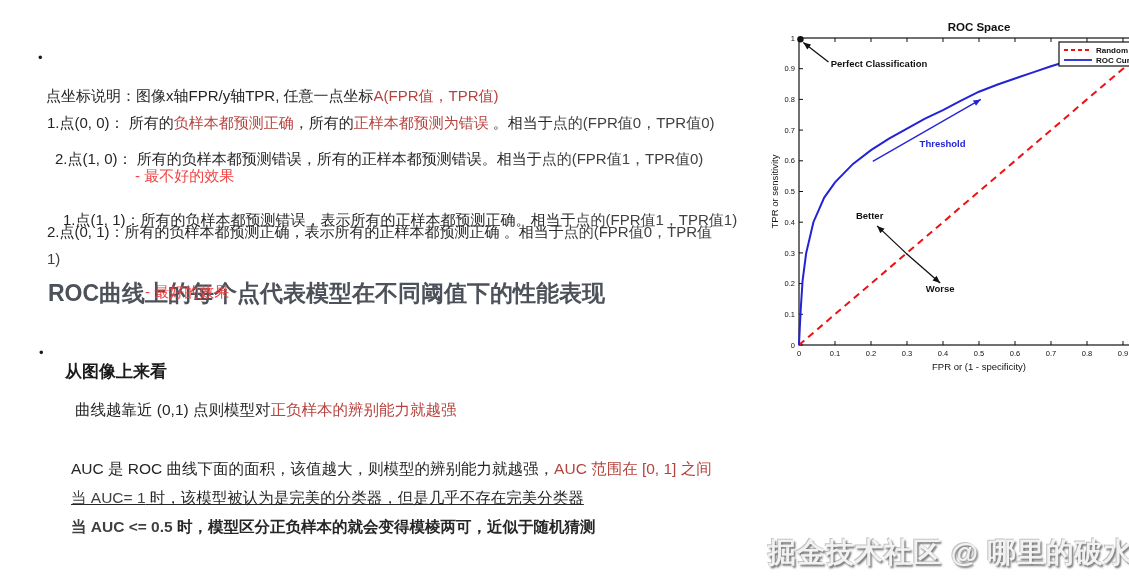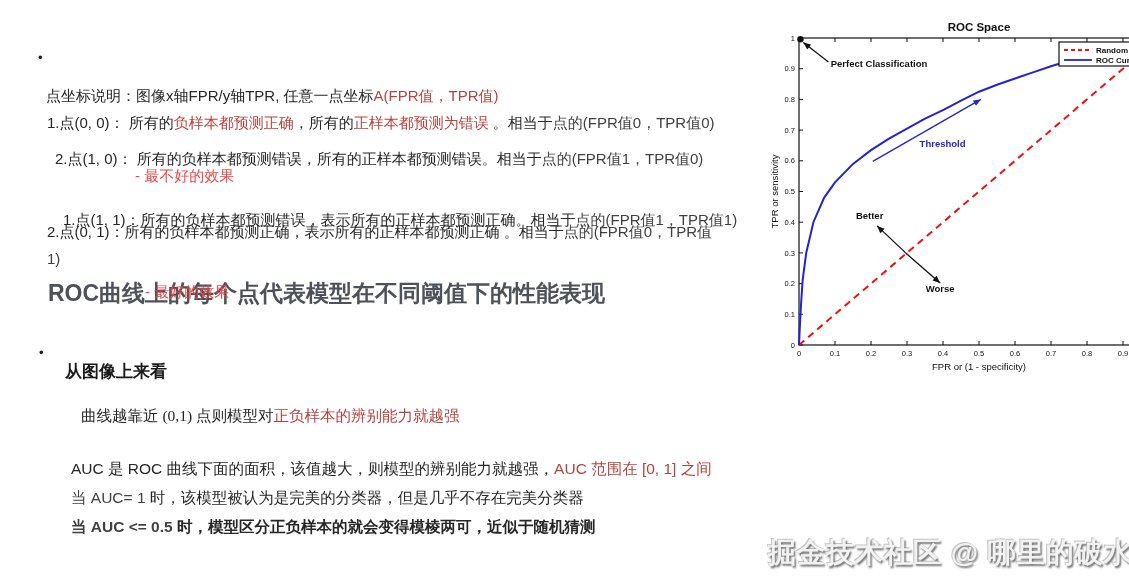--- a/index.html
+++ b/index.html
@@ -44,23 +44,23 @@
   <p class="abs line" style="left:47px;top:194px;margin:16px;"><span class="c-black">1.点(1, 1)：所有的负样本都预测错误，表示所有的正样本都预测正确。相当于</span><span class="c-darkred">点的(FPR值1，TPR值1)</span></p>
   <p class="abs line" style="left:47px;top:222px;margin:0;"><span class="c-black">2.点(0, 1)：所有的负样本都预测正确，表示所有的正样本都预测正确 。相当于</span><span class="c-darkred">点的(FPR值0，TPR值</span></p>
   <p class="abs line" style="left:47px;top:249px;margin:0;"><span class="c-darkred">1)</span></p>
 
   <p class="abs grey-heading" style="left:48px;top:278px;margin:0;font-weight:bold;">ROC曲线上的每个点代表模型在不同阈值下的性能表现</p>
   <p class="abs small-note" style="left:133px;top:271px;margin:12px;">- 最好的效果</p>
 
   <span class="abs bullet" style="left:39px;top:345px;">•</span>
   <h2 class="abs section2-title" style="left:65px;top:360px;margin:0;">从图像上来看</h2>
 
-  <p class="abs line2" style="left:71px;top:396px;margin:10px;font-family:Liberation Serif, serif;"><span class="c-black">曲线越靠近 (0,1) 点则模型对</span><span class="c-red">正负样本的辨别能力就越强</span></p>
+  <p class="abs line2" style="left:71px;top:396px;margin:4px;"><span class="c-black">曲线越靠近 (0,1) 点则模型对</span><span class="c-red">正负样本的辨别能力就越强</span></p>
   <p class="abs line2" style="left:71px;top:459px;margin:0;"><span class="c-black">AUC 是 ROC 曲线下面的面积，该值越大，则模型的辨别能力就越强，</span><span class="c-red">AUC 范围在 [0, 1] 之间</span></p>
-  <p class="abs line2" style="left:71px;top:488px;margin:0;"><span class="c-darkred">当 AUC= 1</span><span class="c-black"> 时，该模型被认为是完美的分类器，但是几乎不存在完美分类器</span></p>
+  <p class="abs line2" style="left:71px;top:488px;margin:0;text-decoration:underline;"><span class="c-darkred">当 AUC= 1</span><span class="c-black"> 时，该模型被认为是完美的分类器，但是几乎不存在完美分类器</span></p>
   <p class="abs line2" style="left:71px;top:517px;margin:0;font-weight:bold;"><span class="c-darkred">当 AUC &lt;= 0.5</span><span class="c-black"> 时，模型区分正负样本的就会变得模棱两可，近似于随机猜测</span></p>
 
   <div class="chart">
     <svg id="roc-svg" viewBox="0 0 400 370" width="400" height="370">
         <rect x="29" y="26" width="360" height="307" fill="#ffffff" stroke="#111" stroke-width="1.2"></rect>
         <text x="209" y="19" text-anchor="middle" class="chart-title">ROC Space</text>
         <text x="209" y="358" text-anchor="middle" class="axis-label">FPR or (1 - specificity)</text>
         <text x="8" y="179.5" text-anchor="middle" class="axis-label" transform="rotate(-90 8 179.5)">TPR or sensitivity</text>
         <line x1="29" y1="333" x2="29" y2="329" stroke="#111" stroke-width="1"></line>
         <line x1="29" y1="26" x2="29" y2="30" stroke="#111" stroke-width="1"></line>

